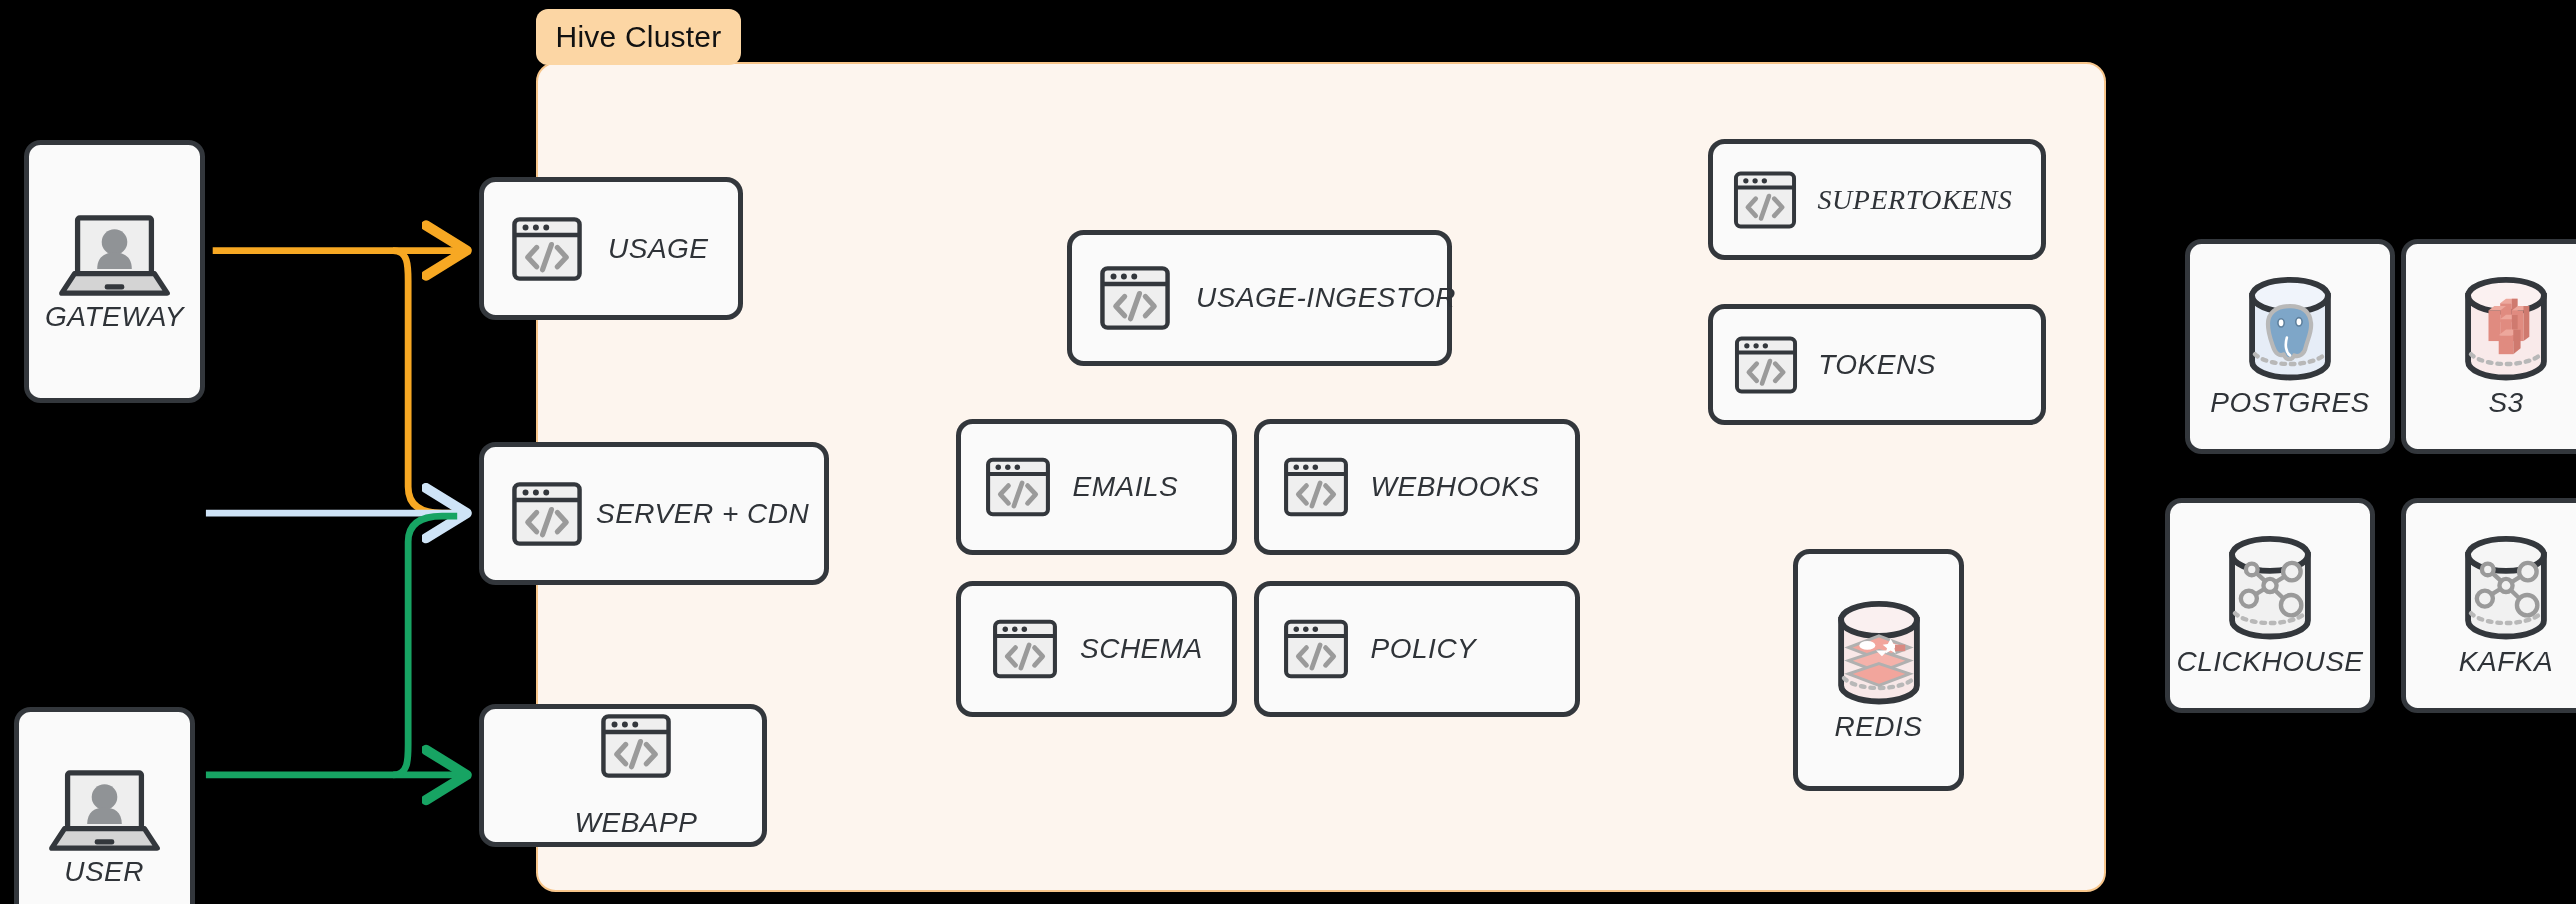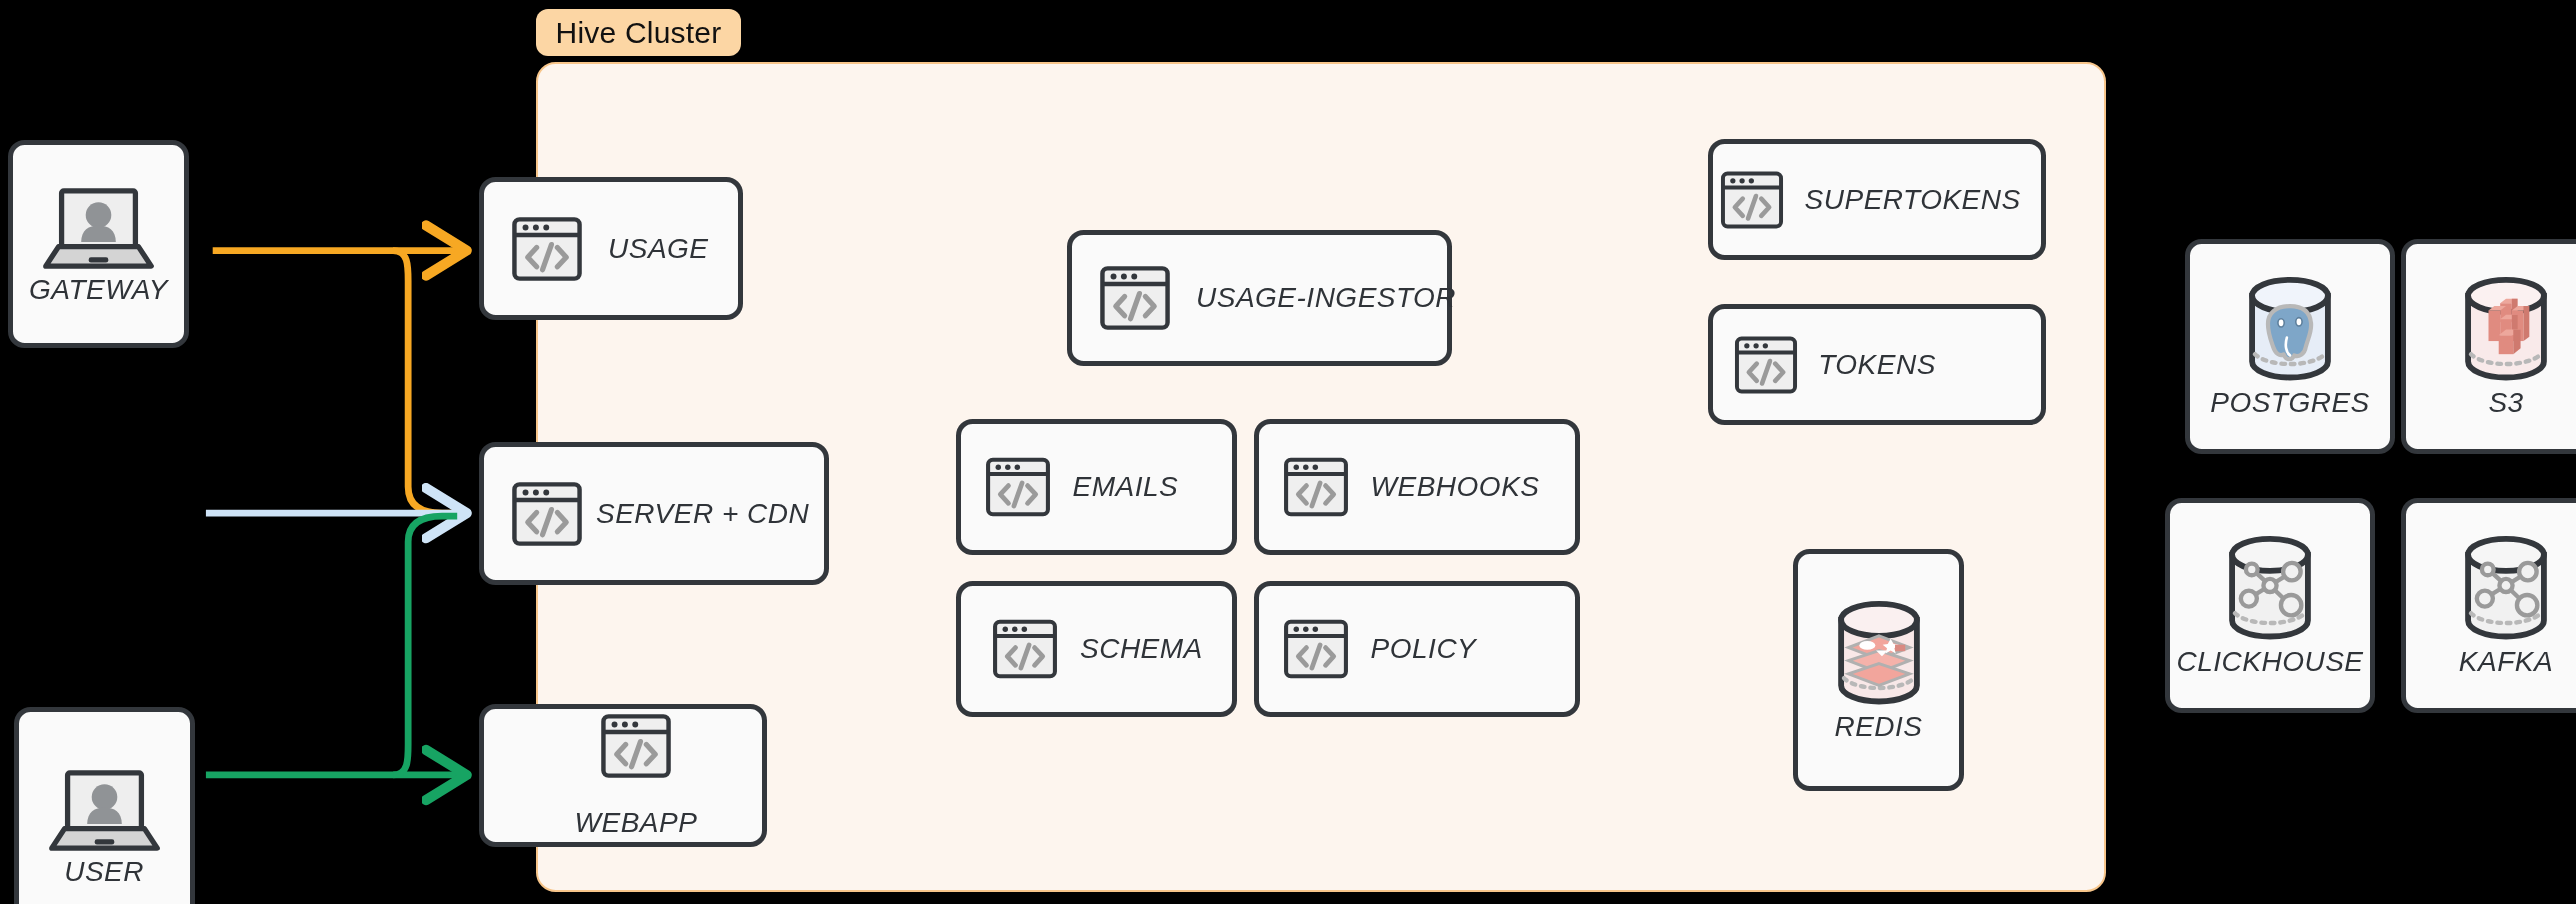--- a/index.html
+++ b/index.html
@@ -29,21 +29,21 @@
     height: 830px;
     background: #fdf5ee;
     border: 2.3px solid #f7c58a;
     border-radius: 19.6px;
     box-sizing: border-box;
   }
   .cluster-badge {
     position: absolute;
     left: 536px;
     top: 9px;
-    height: 47px;
+    height: 56px;
     padding: 0 19.6px;
     display: flex;
     align-items: center;
     background: #fcd6a4;
     border-radius: 12px;
     font-size: 30px;
     color: #111111;
     letter-spacing: 0.2px;
     white-space: nowrap;
   }
@@ -120,21 +120,21 @@
 
     <path d="M 520,332 C 540,332 540,352 540,372 L 540,645 C 540,672 560,680 585,680 L 605,680" fill="none" stroke="#f7a823" stroke-width="9" stroke-linecap="butt"></path>
 
     <path d="M 272,680 L 605,680" fill="none" stroke="#cfe4f7" stroke-width="9" stroke-linecap="butt" marker-end="url(#ah-blue)"></path>
 
     <path d="M 272,1027 L 605,1027" fill="none" stroke="#17a463" stroke-width="9" stroke-linecap="butt" marker-end="url(#ah-green)"></path>
 
     <path d="M 520,1027 C 540,1027 540,1007 540,987 L 540,718 C 540,692 560,684 585,684 L 605,684" fill="none" stroke="#17a463" stroke-width="9" stroke-linecap="butt"></path>
   </svg>
 
-  <div class="card dev" style="left:8px; top:140px; width:181px; height:208px;">
+  <div class="card dev" style="left:24px; top:140px; width:181px; height:263px;">
     <span class="icon-wrap">
       <svg width="113" height="91" viewBox="0 0 150 120">
         <rect x="26" y="10" width="98" height="74" rx="3" fill="#eeeeee" stroke="#33373c" stroke-width="7"></rect>
         <path d="M30 84 L120 84" stroke="#9a9a9a" stroke-width="4" stroke-dasharray="6 6"></path>
         <circle cx="75" cy="42" r="17" fill="#909396"></circle>
         <path d="M52 78 C52 62 62 56 75 56 C88 56 98 62 98 78 Z" fill="#909396"></path>
         <path d="M22 84 L128 84 L145 110 L5 110 Z" fill="#d4d4d4" stroke="#33373c" stroke-width="7" stroke-linejoin="round"></path>
         <rect x="62" y="98" width="26" height="7" rx="3" fill="#33373c"></rect>
       </svg>
     </span>
@@ -277,21 +277,21 @@
         <circle cx="35" cy="21" r="4" fill="#33373c"></circle>
         <circle cx="49" cy="21" r="4" fill="#33373c"></circle>
         <path d="M36 48 L24 61 L36 74" fill="none" stroke="#9a9a9a" stroke-width="7" stroke-linecap="round" stroke-linejoin="round"></path>
         <path d="M64 48 L76 61 L64 74" fill="none" stroke="#9a9a9a" stroke-width="7" stroke-linecap="round" stroke-linejoin="round"></path>
         <path d="M56 44 L44 78" stroke="#9a9a9a" stroke-width="7" stroke-linecap="round"></path>
       </svg>
     </span>
     <span class="label">POLICY</span>
   </div>
 
-  <div class="card svc" style="left:1708px; top:139px; width:338px; height:121px; padding-left:6px; gap:19.6px;">
+  <div class="card svc" style="left:1708px; top:139px; width:338px; height:121px; padding-left:19px; gap:19.6px;font-family:Liberation Serif, serif;">
     <span class="icon-wrap">
       <svg width="66" height="66" viewBox="0 0 100 100">
         <rect x="6" y="10" width="88" height="80" rx="7" fill="#efefef" stroke="#33373c" stroke-width="6"></rect>
         <path d="M6 31 L94 31" stroke="#33373c" stroke-width="6"></path>
         <circle cx="21" cy="21" r="4" fill="#33373c"></circle>
         <circle cx="35" cy="21" r="4" fill="#33373c"></circle>
         <circle cx="49" cy="21" r="4" fill="#33373c"></circle>
         <path d="M36 48 L24 61 L36 74" fill="none" stroke="#9a9a9a" stroke-width="7" stroke-linecap="round" stroke-linejoin="round"></path>
         <path d="M64 48 L76 61 L64 74" fill="none" stroke="#9a9a9a" stroke-width="7" stroke-linecap="round" stroke-linejoin="round"></path>
         <path d="M56 44 L44 78" stroke="#9a9a9a" stroke-width="7" stroke-linecap="round"></path>

